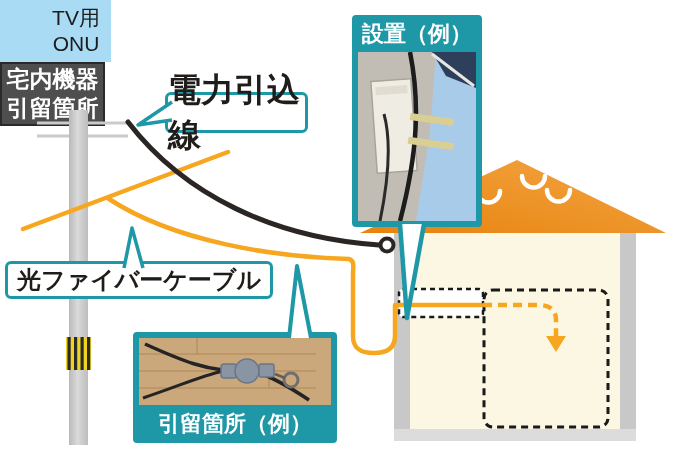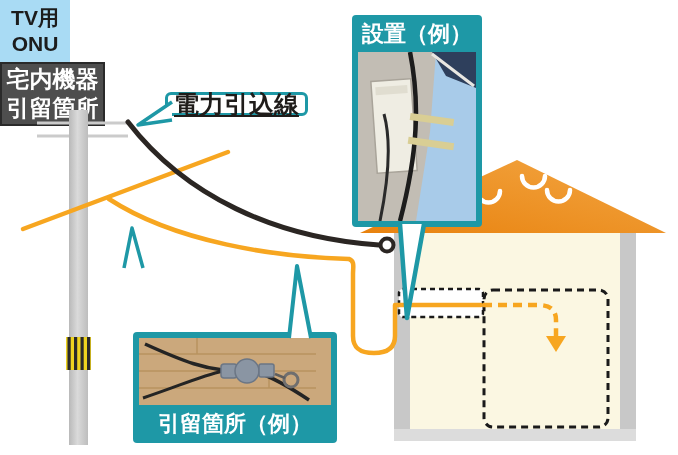--- a/index.html
+++ b/index.html
@@ -7,26 +7,26 @@
     position:relative;width:678px;height:455px;background:#fff;overflow:hidden;
     font-family:"Liberation Sans","DejaVu Sans",sans-serif;
   }
   .abs{position:absolute;}
   svg{display:block;}
   .bubble{
     position:absolute;background:#fff;border:3.5px solid #1E98A6;border-radius:6px;
     display:flex;align-items:center;justify-content:center;
     color:#1f1c1a;font-weight:700;letter-spacing:0;box-sizing:border-box;z-index:6;
   }
-  #power-label{left:165px;top:92px;width:143px;height:24px;font-size:25px;text-decoration:underline;}
+  #power-label{left:165px;top:92px;width:143px;height:41px;font-size:33px;}
   #fiber-label{left:5px;top:261px;width:268px;height:38px;font-size:24px;}
   #tvonu-label{
     left:330px;top:261px;width:70px;height:62px;background:#A9DBF4;z-index:6;
     display:flex;flex-direction:column;align-items:center;justify-content:center;
-    font-weight:700;color:#1c1c1c;font-size:21px;line-height:26px;
+    font-weight:400;color:#1c1c1c;font-size:21px;line-height:26px;padding-left:41px;
   }
   .photo-frame{position:absolute;background:#1E98A6;border-radius:4px;z-index:5;box-sizing:border-box;}
   #install-box{left:352px;top:15px;width:130px;height:212px;}
   #install-title{height:37px;display:flex;align-items:center;justify-content:center;
     color:#fff;font-weight:700;font-size:22px;border-radius:9px;}
   #install-photo{position:absolute;left:6px;right:6px;top:37px;bottom:6px;overflow:hidden;background:#C2BDB4;}
   #anchor-box{left:133px;top:332px;width:204px;height:111px;}
   #anchor-photo{position:absolute;left:6px;right:6px;top:6px;height:67px;overflow:hidden;background:#CBA87C;}
   #anchor-title{position:absolute;left:0;right:0;bottom:0;height:38px;display:flex;align-items:center;
     justify-content:center;color:#fff;font-weight:700;font-size:22px;}
@@ -145,20 +145,21 @@
   </div>
   <svg class="pointer" style="left:281px;top:258px;" width="34" height="84" viewBox="0 0 34 84">
     <path d="M8,80 L16,8 L30,80" fill="#fff" stroke="#1E98A6" stroke-width="4" stroke-linejoin="round"></path>
   </svg>
 
   <div id="power-label" class="bubble">電力引込線</div>
   <svg class="pointer" style="left:128px;top:96px;" width="46" height="36" viewBox="0 0 46 36">
     <path d="M44,6 L10,29 L44,24" fill="#fff" stroke="#1E98A6" stroke-width="3.5" stroke-linejoin="round"></path>
   </svg>
 
+  <div id="fiber-label" class="bubble">光ファイバーケーブル</div>
   <svg class="pointer" style="left:116px;top:222px;" width="36" height="48" viewBox="0 0 36 48">
     <path d="M8,46 L16,6 L27,46" fill="#fff" stroke="#1E98A6" stroke-width="3.5" stroke-linejoin="round"></path>
   </svg>
 
   <div id="tvonu-label">
     <span>TV用</span>
     <span>ONU</span>
   </div>
 
   <div id="indoor-box">

